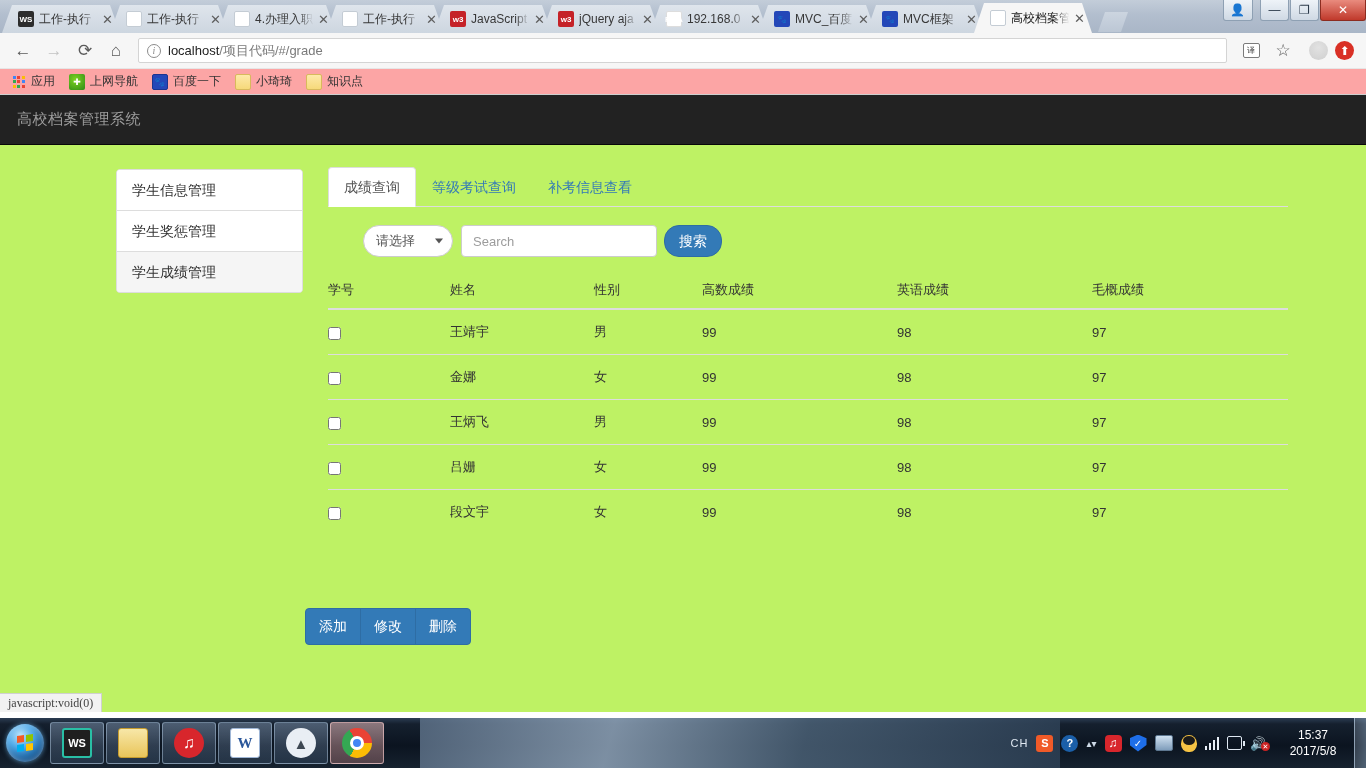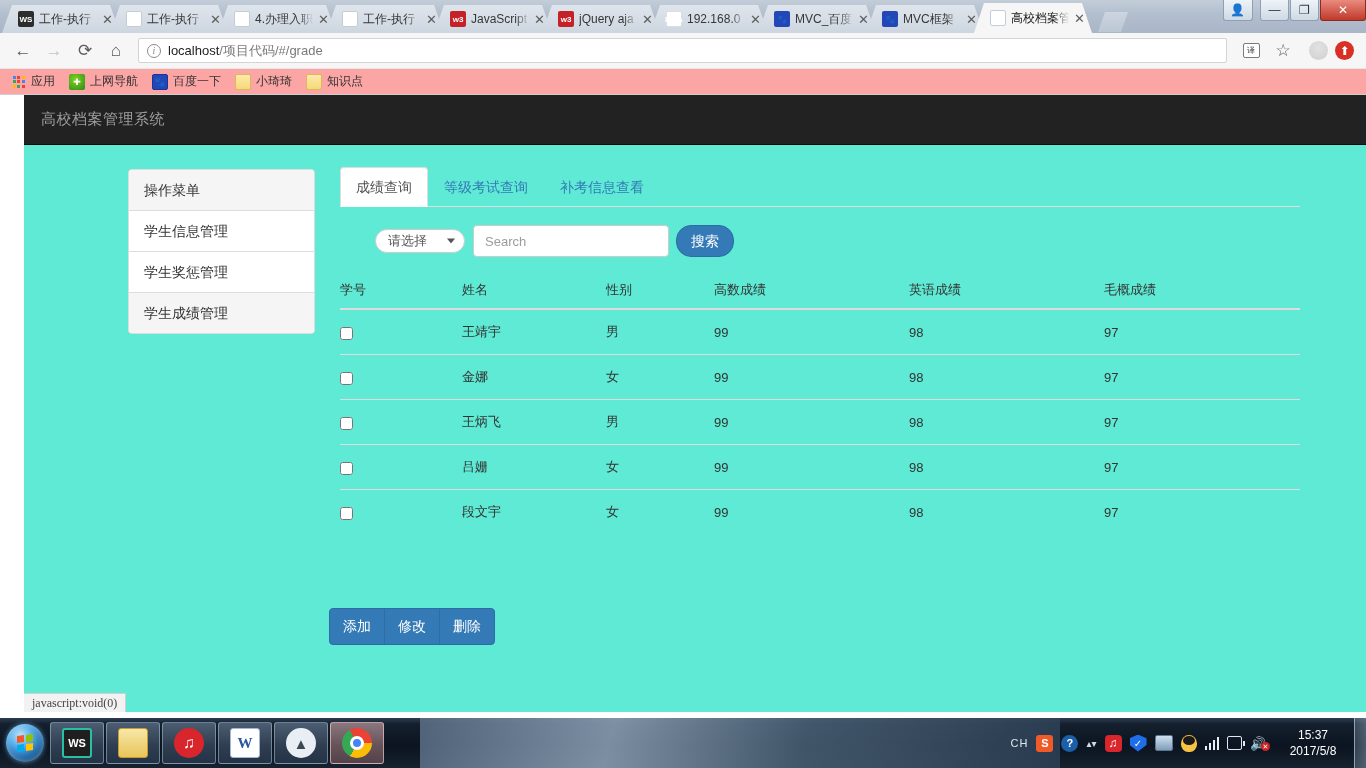--- a/index.html
+++ b/index.html
@@ -134,21 +134,21 @@
   .apps-grid i { display:block; width:3px; height:3px; background:#4285f4; }
   .apps-grid i:nth-child(2){background:#ea4335;} .apps-grid i:nth-child(3){background:#fbbc05;}
   .apps-grid i:nth-child(4){background:#34a853;} .apps-grid i:nth-child(5){background:#ea4335;}
   .apps-grid i:nth-child(6){background:#4285f4;} .apps-grid i:nth-child(7){background:#fbbc05;}
   .apps-grid i:nth-child(8){background:#34a853;} .apps-grid i:nth-child(9){background:#ea4335;}
   .ico-360 { background: radial-gradient(circle at 40% 35%, #7ed321, #2e8b16); border-radius:50%; font-size:10px;}
   .ico-baidu { background:#2447b8; border:1px solid #1b3590; font-size:9px; }
   .ico-folder { background: linear-gradient(to bottom,#fde9a9,#f6d97a); border:1px solid #d6b košt; border:1px solid #d8b95c; border-radius:1px; }
 
   
-  .viewport { height: 617px; background:#5eead4; position:relative; overflow:hidden;margin-left:24px; }
+  .viewport { height: 617px; background:#bef264; position:relative; overflow:hidden; }
 
   .navbar {
     height: 50px; background:#222; display:flex; align-items:center;
     padding-left: 17px; border-bottom:1px solid #080808;
   }
   .navbar .brand { color:#9d9d9d; font-size:15px; letter-spacing:.5px; }
 
   .page { padding-top: 24px; }
   .container { width: 1140px; margin: 0 auto; display:flex; }
 
@@ -171,21 +171,21 @@
     padding: 9px 15px; font-size: 14px; line-height:20px; margin-bottom:-1px;
     color:#337ab7; border:1px solid transparent; border-radius:4px 4px 0 0;
   }
   .nav-tab.active {
     color:#555; background:#fff; border-color:#ddd; border-bottom-color:#fff; cursor:default;
   }
 
   
   .form-row { display:flex; align-items:center; padding: 18px 0 0 35px; }
   .select-box {
-    height: 24px; min-width: 90px; padding: 0 26px 0 12px;
+    height: 32px; min-width: 90px; padding: 0 26px 0 12px;
     border:1px solid #ccc; border-radius:16px; background:#fff;
     font-size:13px; color:#555; display:flex; align-items:center; position:relative;
   }
   .select-box .caret {
     position:absolute; right:9px; top:50%; transform:translateY(-50%);
     border-left:4px solid transparent; border-right:4px solid transparent;
     border-top:5px solid #555;
   }
   .search-input {
     height: 32px; width: 196px; margin-left: 8px;
@@ -436,21 +436,20 @@
 
     <div class="navbar">
       <span class="brand">高校档案管理系统</span>
     </div>
 
     <div class="page">
       <div class="container">
 
         <div class="col-side">
           <div class="list-group">
-            <div class="list-item header">操作菜单</div>
             <div class="list-item">学生信息管理</div>
             <div class="list-item">学生奖惩管理</div>
             <div class="list-item active-item">学生成绩管理</div>
           </div>
         </div>
 
         <div class="col-main">
 
           <div class="nav-tabs">
             <div class="nav-tab active">成绩查询</div>

